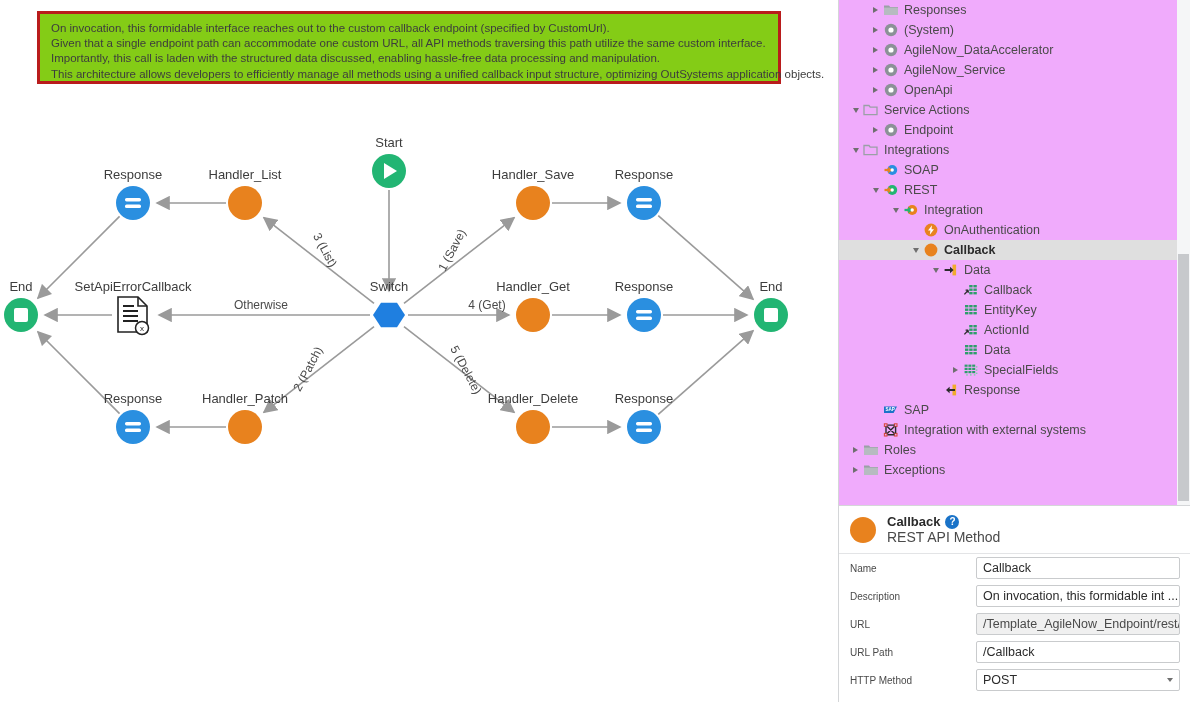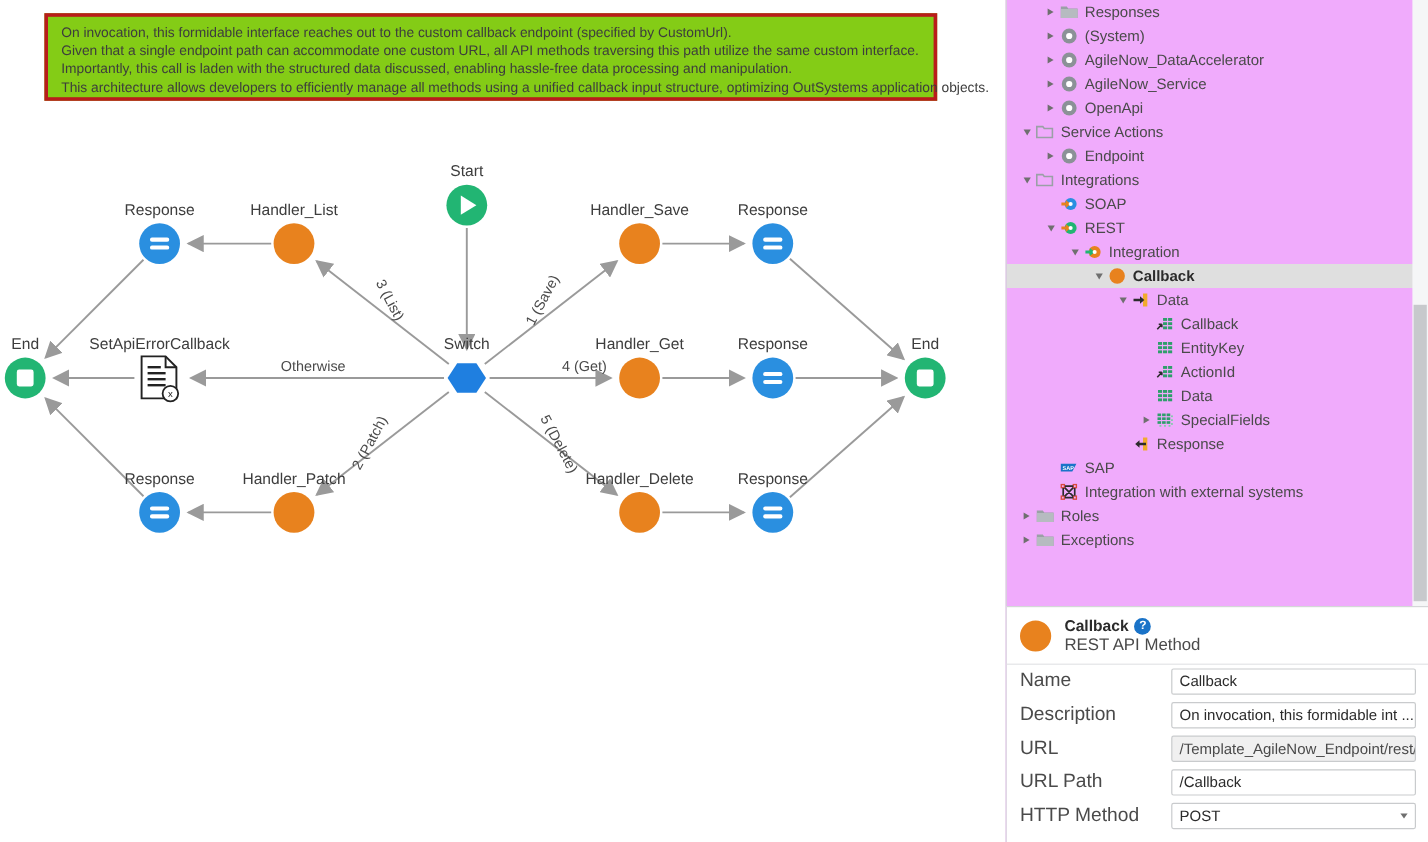--- a/index.html
+++ b/index.html
@@ -142,21 +142,21 @@
     font-size: 10px; font-weight: bold;
     font-family: "Liberation Sans", sans-serif;
   }
   #props-title-2 { font-size: 14px; color: #4a4a4a; font-weight: normal; }
   .prop-row {
     display: flex; align-items: center;
     height: 28px; padding: 0 11px 0 11px;
   }
   .prop-label {
     width: 126px; flex: 0 0 126px;
-    font-size: 16px; color: #4a4a4a;
+    font-size: 10px; color: #4a4a4a;
   }
   .prop-field {
     flex: 1 1 auto; height: 22px;
     border: 1px solid #c9cbcd; border-radius: 2px;
     background: #fff;
     display: flex; align-items: center;
     padding: 0 6px;
     font-size: 12.5px; color: #2b2b2b;
     overflow: hidden; white-space: nowrap;
   }
@@ -429,20 +429,31 @@
             <span class="t-icon">
               <svg width="16" height="16" viewBox="0 0 16 16">
                 <circle cx="9.2" cy="8" r="5" fill="#e8821e"></circle>
                 <path d="M1.5 8h6.2" stroke="#22b573" stroke-width="2.3"></path>
                 <path d="M5.2 4.6 L9 8 L5.2 11.4" fill="#22b573"></path>
                 <circle cx="9.2" cy="8" r="1.7" fill="#fff"></circle>
               </svg>
             </span>
             <span class="t-label">Integration</span>
           </div>
+          <div class="tree-row">
+            <span style="display: inline-block; flex: 0 0 70px; width: 70px; height: 20px;"></span>
+            <span class="twisty none"></span>
+            <span class="t-icon">
+              <svg width="16" height="16" viewBox="0 0 16 16">
+                <circle cx="8" cy="8" r="6.4" fill="#e8821e"></circle>
+                <path d="M9 3.2 L5 8.6 h2.4 L6.8 12.8 L11 7.2 H8.5z" fill="#fff"></path>
+              </svg>
+            </span>
+            <span class="t-label">OnAuthentication</span>
+          </div>
           <div class="tree-row selected">
             <span style="display: inline-block; flex: 0 0 70px; width: 70px; height: 20px;"></span>
             <span class="twisty open"></span>
             <span class="t-icon">
               <svg width="16" height="16" viewBox="0 0 16 16">
                 <circle cx="8" cy="8" r="6.4" fill="#e8821e"></circle>
               </svg>
             </span>
             <span class="t-label">Callback</span>
           </div>

